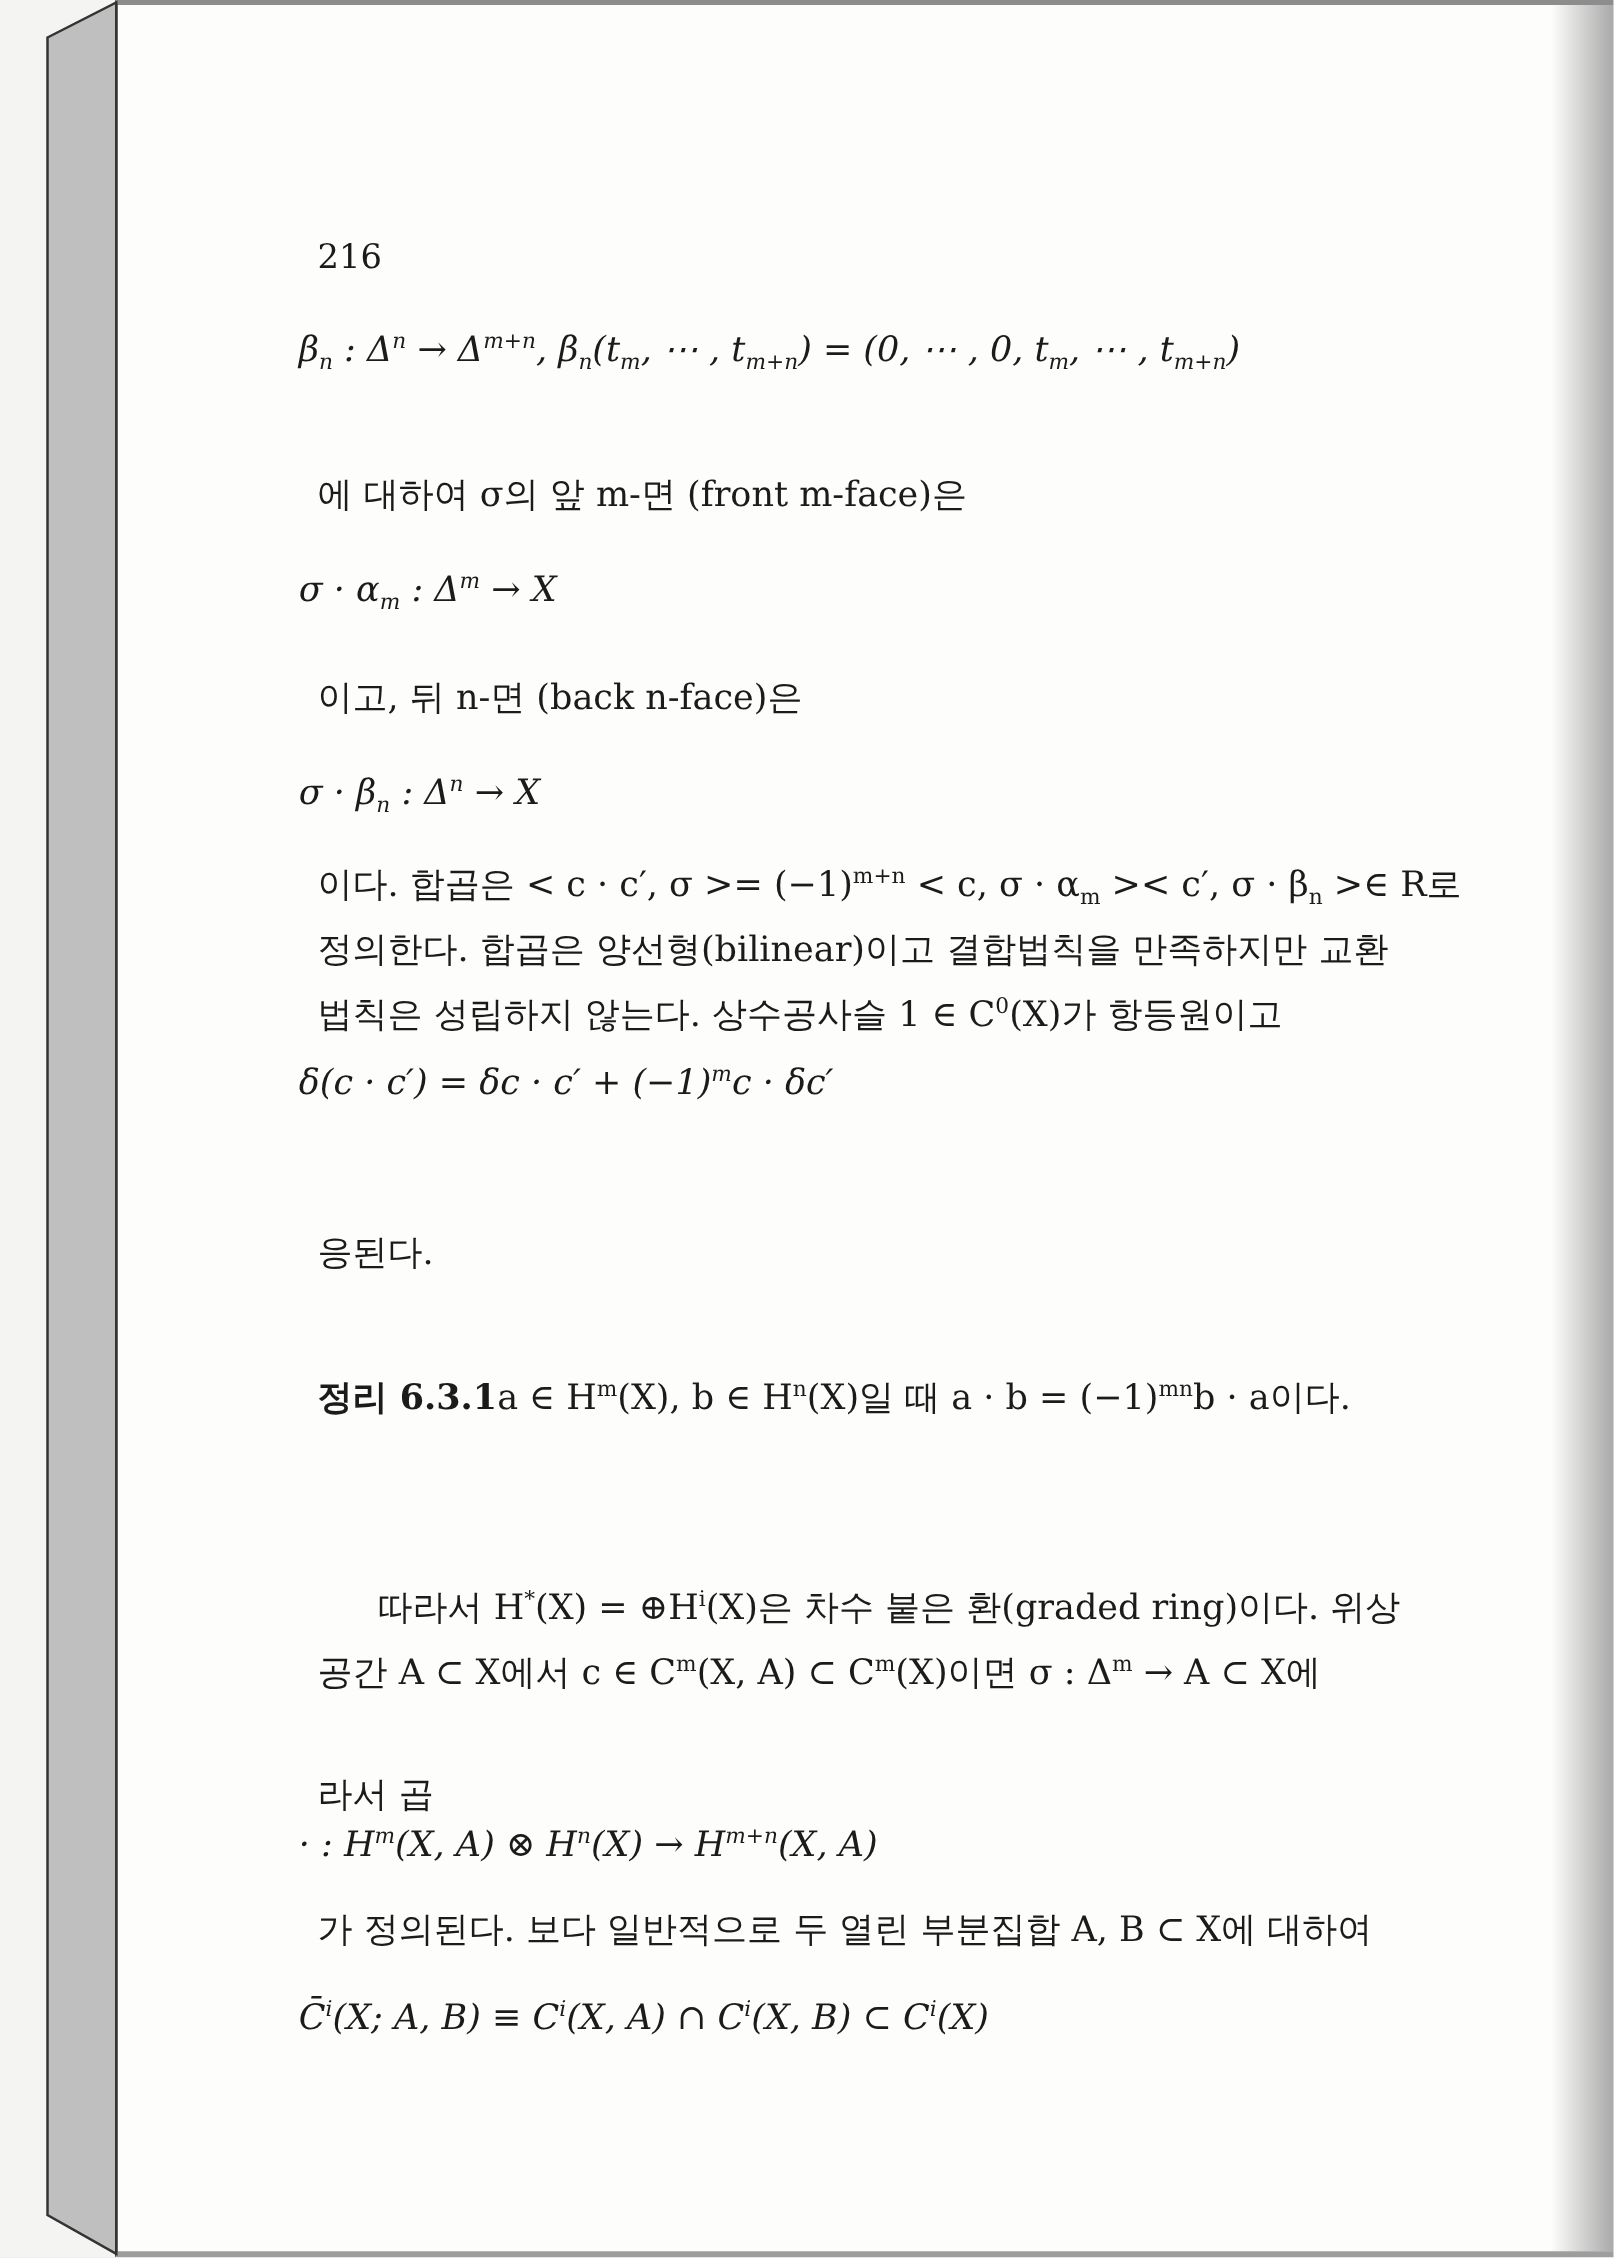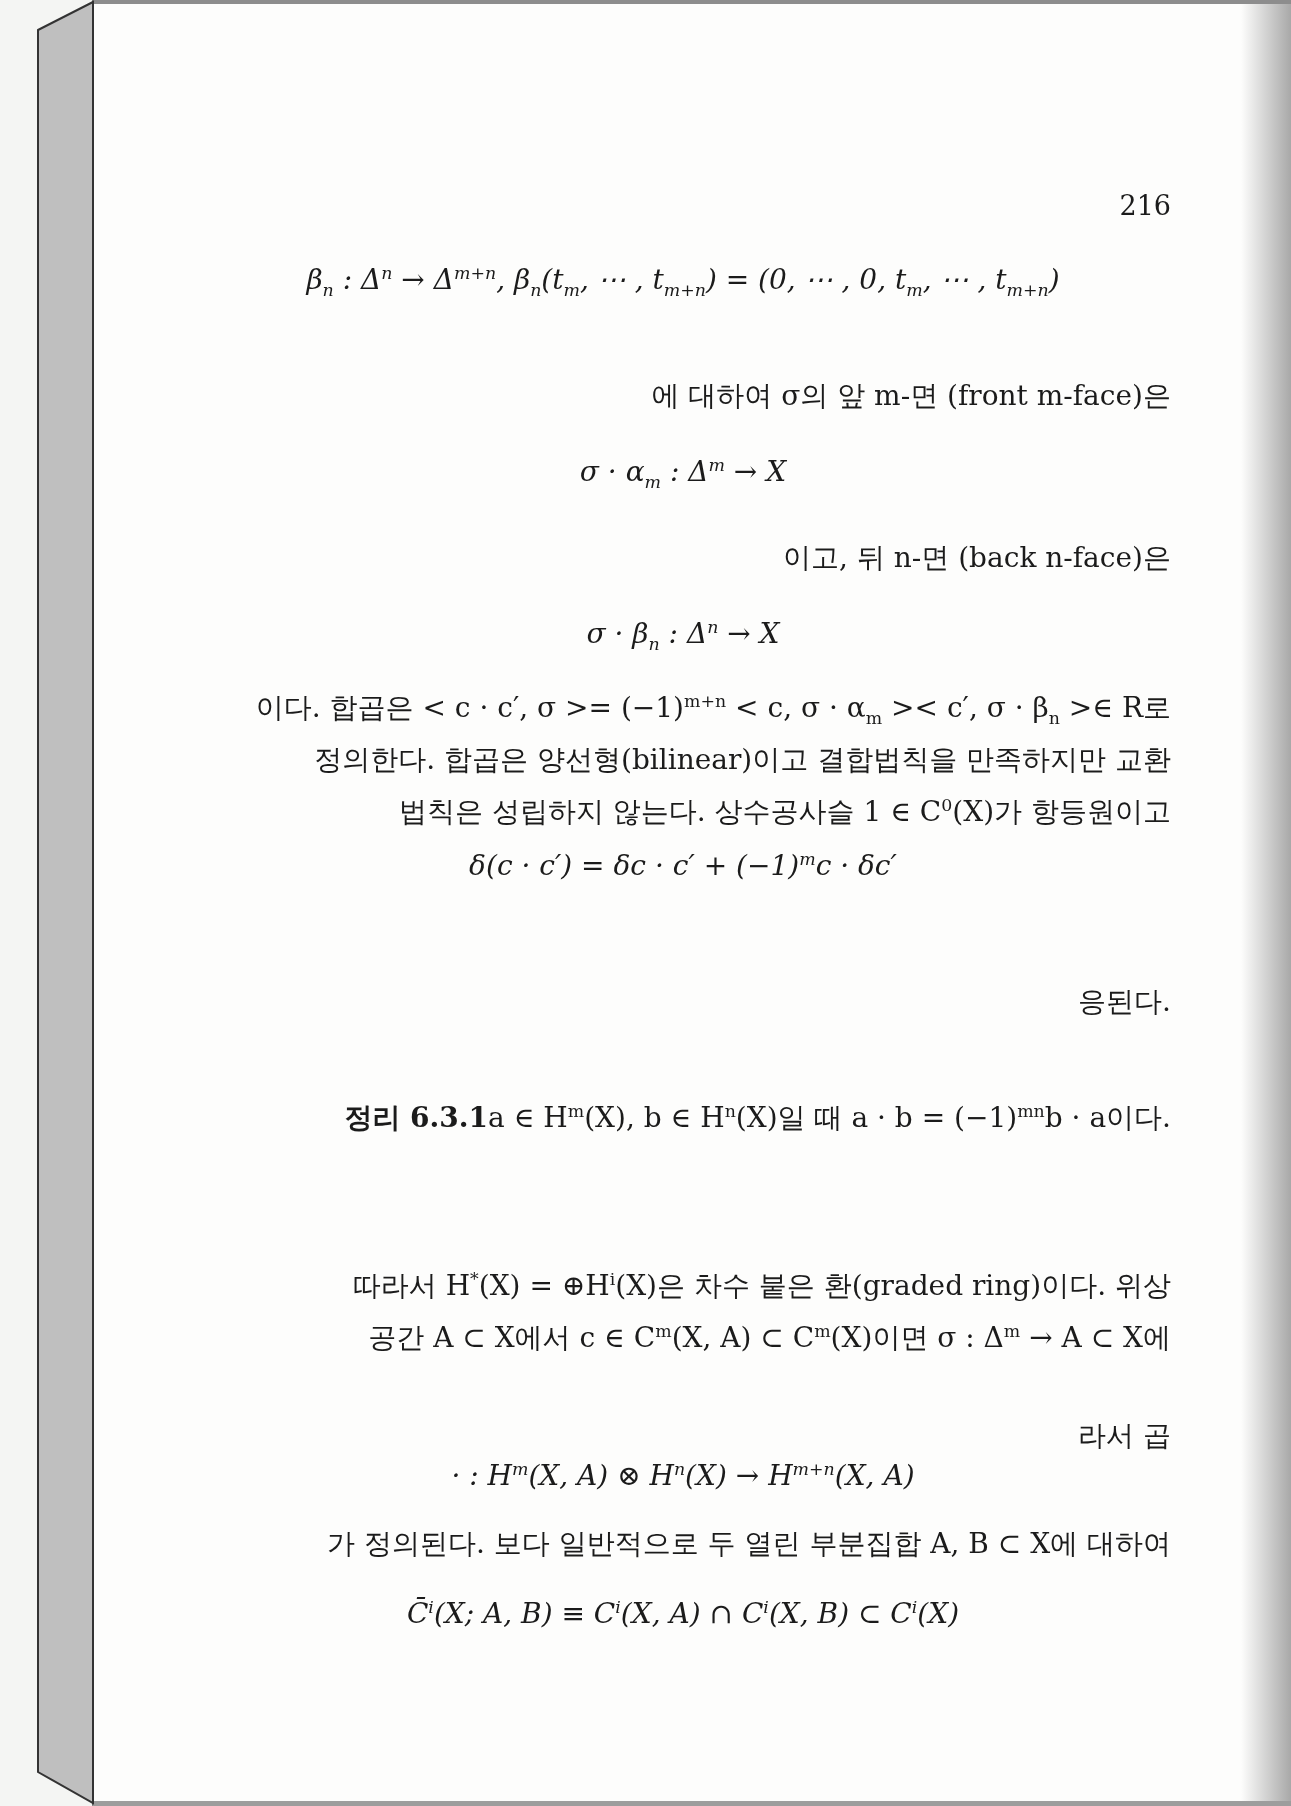--- a/index.html
+++ b/index.html
@@ -22,25 +22,23 @@
   }
   .page-curl{
     position:absolute;right:0;top:0;bottom:0;width:50px;
     background:linear-gradient(to right, rgba(140,140,140,0), rgba(140,140,140,0.75));
   }
   .line{
     position:absolute;left:160px;right:120px;
     white-space:nowrap;
     font-size:28px;
     line-height:40px;
-    text-align:right;
   }
   .formula{
     left:145px;right:164px;
-    text-align:center;
     font-style:italic;
   }
   .indent{padding-left:48px;}
   .page-number{font-size:27px;}
   .thm-label,.proof-label{font-weight:bold;font-style:normal;}
   sup{font-size:0.62em;line-height:0;}
   sub{font-size:0.62em;line-height:0;}
 </style>
 </head>
 <body>

